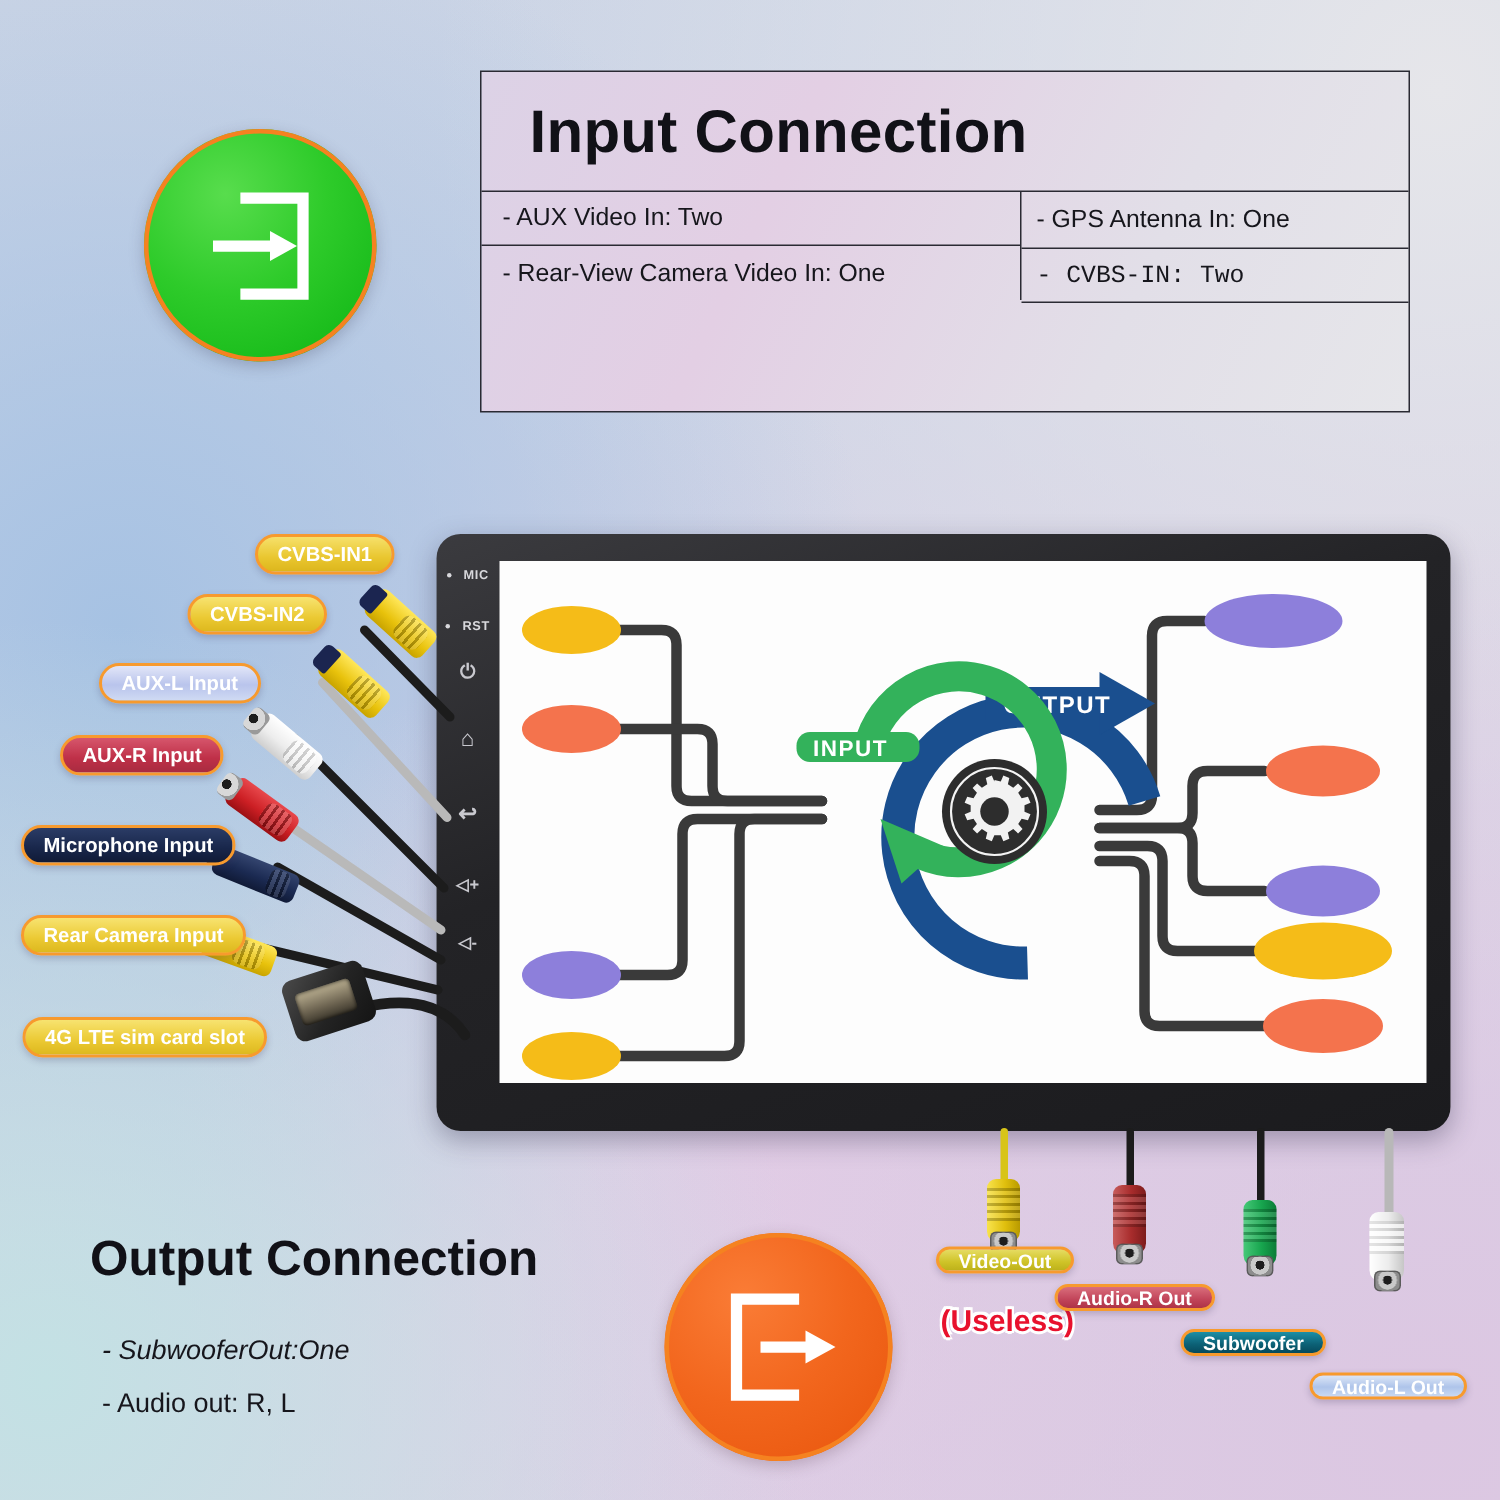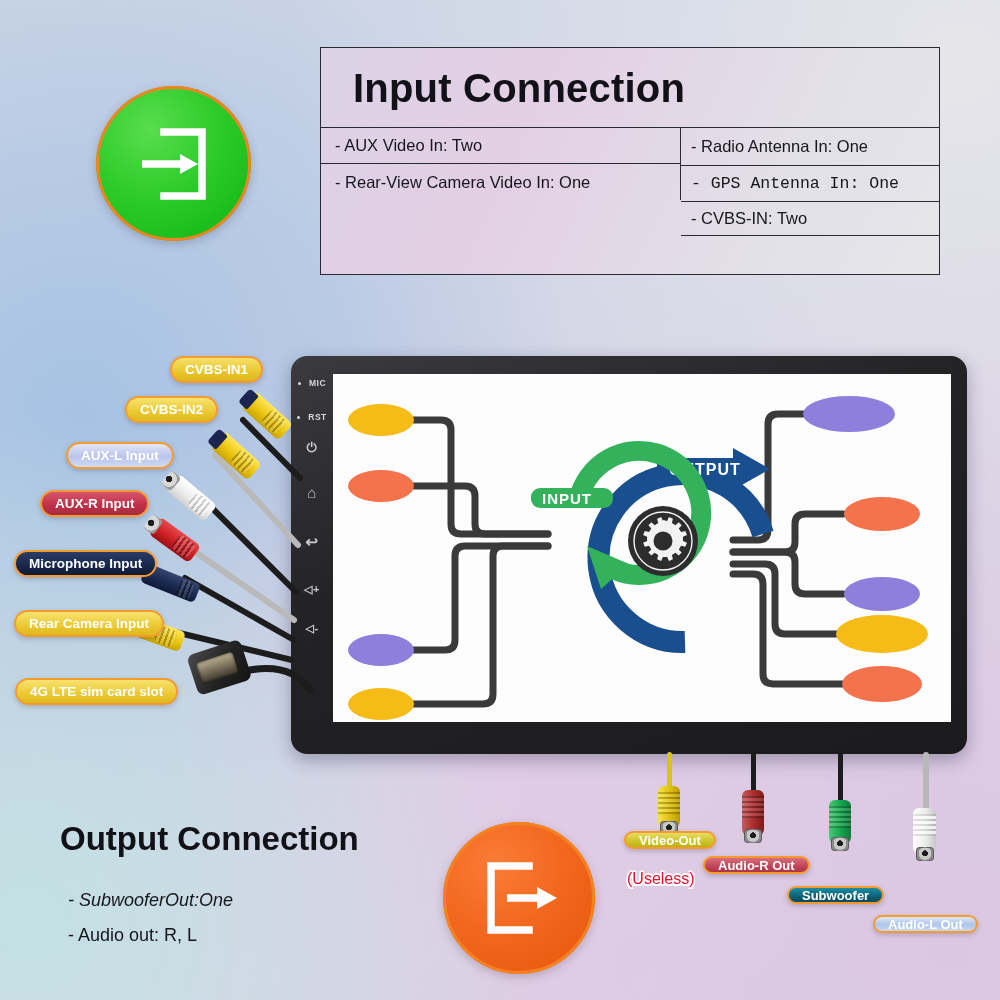--- a/index.html
+++ b/index.html
@@ -113,37 +113,36 @@
   
   .ocable { position:absolute; border-radius:3px; }
   .oplug  { position:absolute; border-radius:6px 6px 7px 7px; }
   .oplug .rings { position:absolute; left:0; right:0; top:6px; height:22px;
                   background:repeating-linear-gradient(to bottom, rgba(0,0,0,.22) 0 2px, rgba(255,255,255,.12) 2px 5px); }
   .oplug .mouth { position:absolute; left:50%; transform:translateX(-50%); bottom:-7px;
                   width:18px; height:14px; border-radius:4px;
                   background:radial-gradient(circle at 50% 45%, #1d1d1d 0 28%, #c9c9c9 30% 60%, #8d8d8d 62% 100%);
                   border:1px solid rgba(0,0,0,.35); }
   .useless {
-    position:absolute; font-size:16px; font-weight:normal; color:#e8112d;
+    position:absolute; font-size:20px; font-weight:bold; color:#e8112d;
     text-shadow:-1.5px -1.5px 0 #fff, 1.5px -1.5px 0 #fff, -1.5px 1.5px 0 #fff,
                  1.5px 1.5px 0 #fff, 0 2px 0 #fff, 0 -2px 0 #fff;
   }
 </style>
 </head>
 <body>
 
 <div class="spec-table">
   <div class="spec-title">Input Connection</div>
   <div class="spec-body">
     <div class="spec-col left">
       <div class="spec-row">- AUX Video In: Two</div>
       <div class="spec-row">- Rear-View Camera Video In: One</div>
     </div>
     <div class="spec-col right">
-      <div class="spec-row">- Radio Antenna In: One</div>
       <div class="spec-row">- GPS Antenna In: One</div>
       <div class="spec-row">- CVBS-IN: Two</div>
     </div>
   </div>
 </div>
 
 <div class="badge badge-in">
   <span class="ring"></span>
   <svg width="92" height="92" viewBox="0 0 92 92">
     <path d="M36 14 H74 V78 H36" fill="none" stroke="#ffffff" stroke-width="7.5" stroke-linecap="square"></path>

